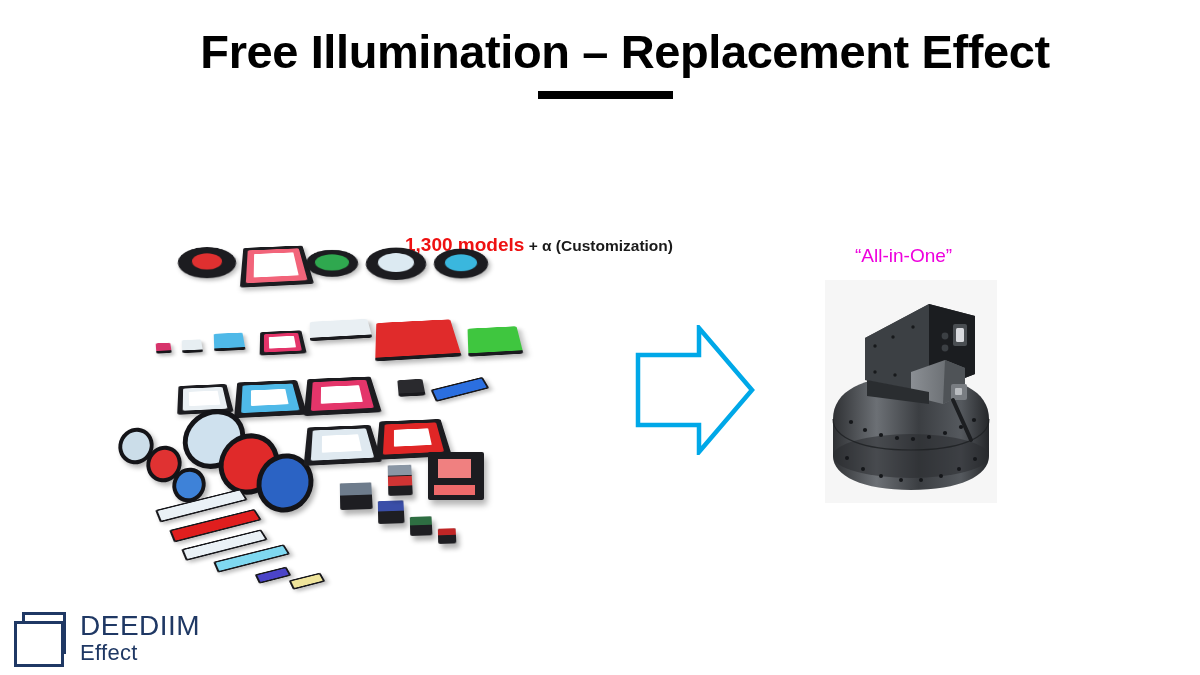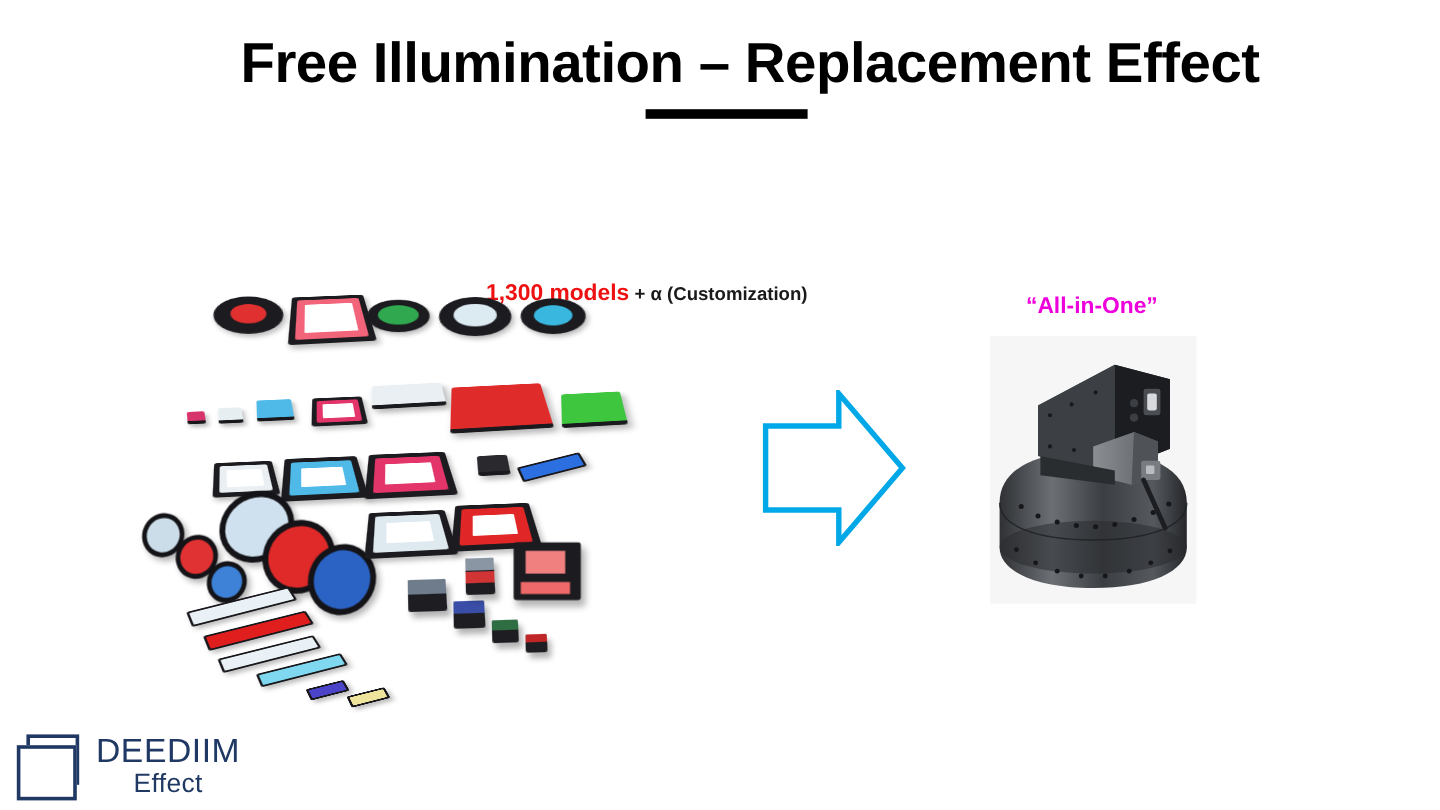--- a/index.html
+++ b/index.html
@@ -84,21 +84,21 @@
     font-weight: bold;
     color: #1a1a1a;
   }
 
   
   #aio-caption {
     position: absolute;
     left: 855px;
     top: 245px;
     font-size: 19px;
-    font-weight: bold;
+    font-weight: normal;
     color: #EE00DD;
     white-space: nowrap;
   }
 
   
   #arrow {
     position: absolute;
     left: 635px;
     top: 325px;
     width: 120px;
@@ -239,21 +239,21 @@
     border: 3px solid #1F3864;
     background: #ffffff;
   }
   #logo-mark .sq-back {
     left: 8px; top: 0;   width: 38px; height: 36px;
     background: transparent;
   }
   #logo-mark .sq-front {
     left: 0;   top: 9px; width: 44px; height: 40px;
   }
-  #logo-text { line-height: 1; text-align: center; }
+  #logo-text { line-height: 1; }
   #logo-name {
     font-size: 28px;
     color: #1F3864;
     letter-spacing: 0.5px;
     font-weight: normal;
   }
   #logo-sub {
     font-size: 22px;
     color: #1F3864;
     letter-spacing: 0.3px;

